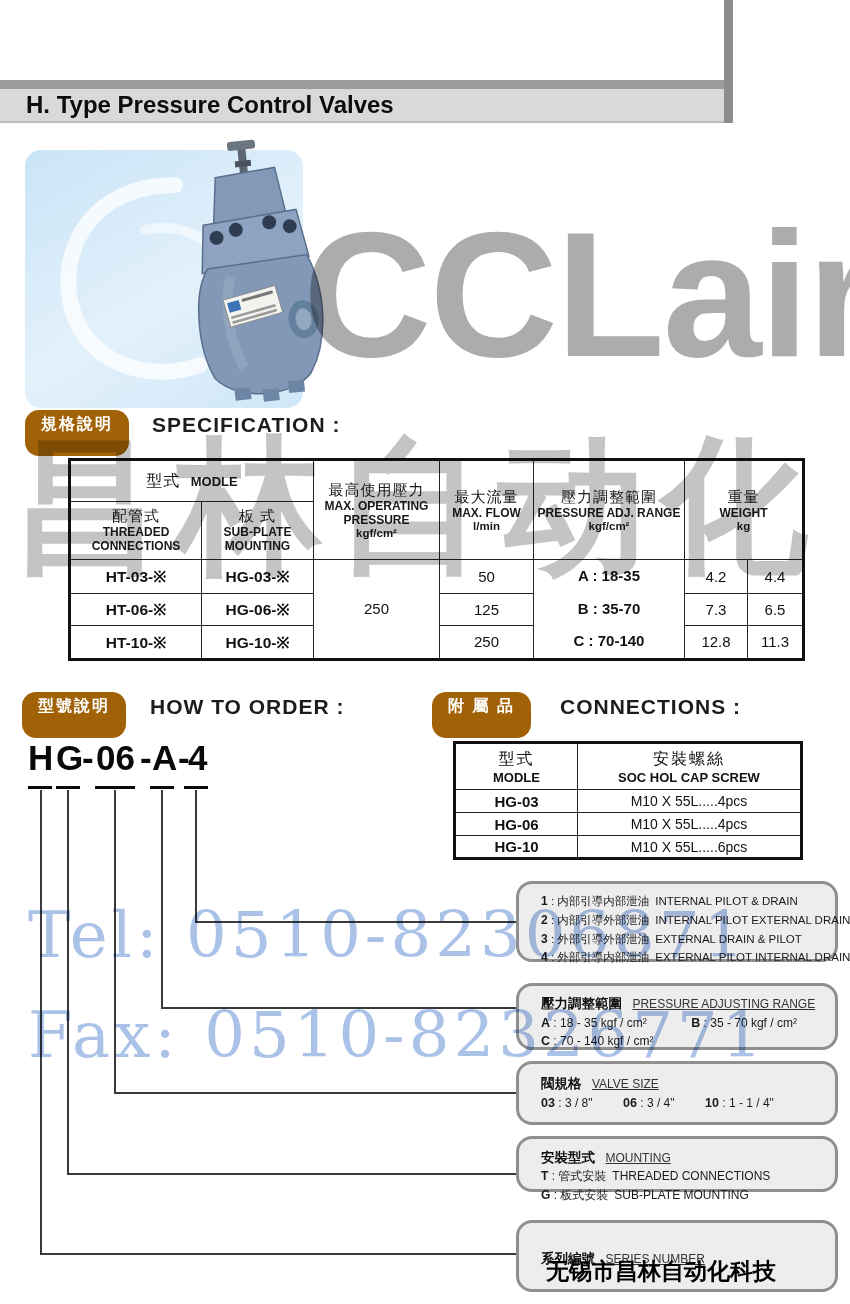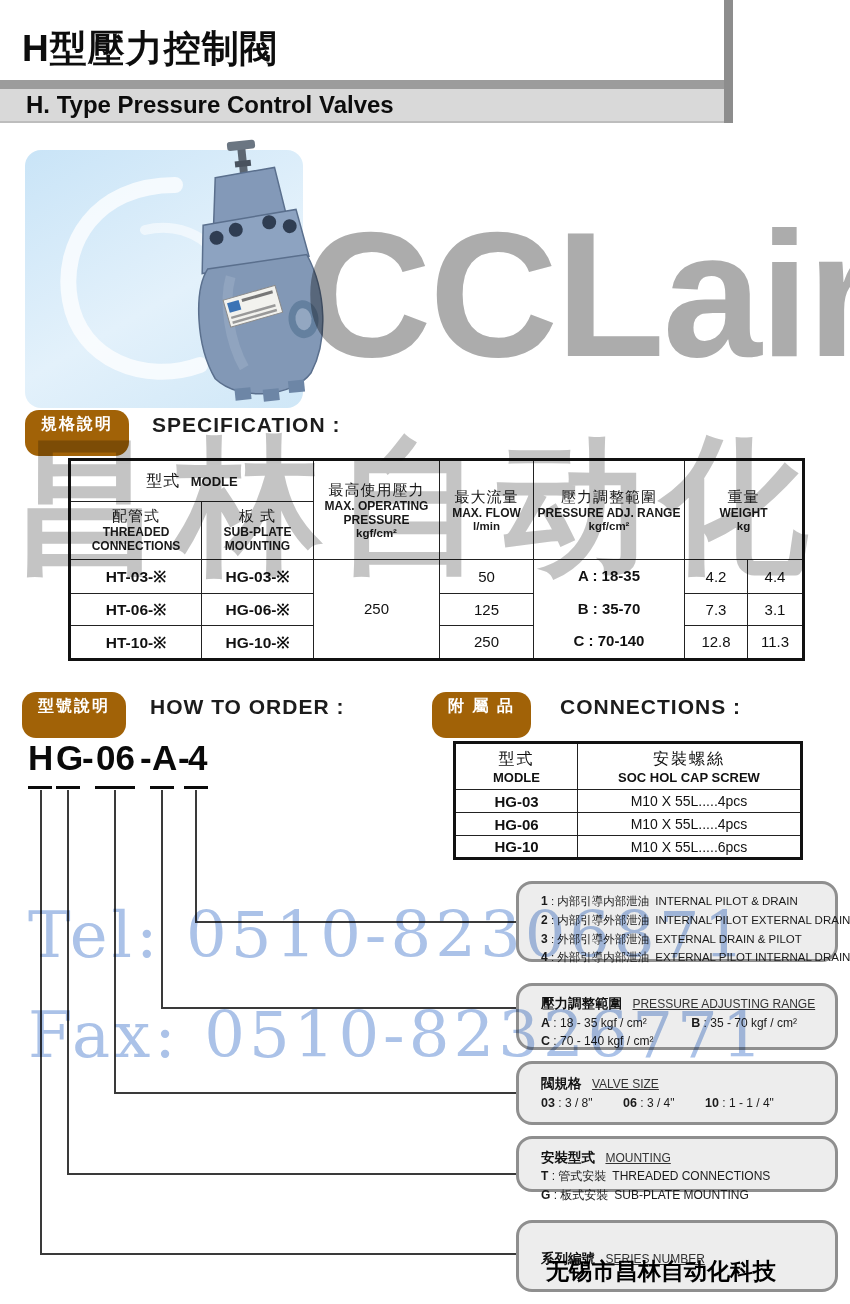--- a/index.html
+++ b/index.html
@@ -59,21 +59,20 @@
   .wm-brand{left:303px;top:192px;font-size:178px;font-weight:bold;color:#a3a3a3;opacity:.9;letter-spacing:-2px;}
   .wm-cn{left:12px;top:408px;font-size:148px;font-weight:bold;color:#8a8a8a;opacity:.5;letter-spacing:14px;}
   .wm-tel{left:28px;top:898px;font-family:"DejaVu Serif",serif;font-size:64px;color:#9cb8e4;opacity:.85;letter-spacing:4px;}
   .wm-fax{left:28px;top:998px;font-family:"DejaVu Serif",serif;font-size:64px;color:#9cb8e4;opacity:.85;letter-spacing:4px;}
 </style>
 </head>
 <body>
 
 <div id="page">
 
-  <div class="title">H型壓力控制閥</div>
   <div class="strip"></div>
   <div class="subbar">
     <span>H. Type Pressure Control Valves</span>
   </div>
   <div class="vline-right"></div>
 
   <div class="photo-panel">
     <svg width="278" height="258" viewBox="0 0 278 258">
       <path d="M150 35 C 70 35 35 95 45 150 C 55 210 120 235 175 215" fill="none" stroke="#ffffff" stroke-width="16" stroke-linecap="round" opacity="0.75"></path>
       <path d="M120 80 C 160 70 200 95 205 135" fill="none" stroke="#ffffff" stroke-width="10" stroke-linecap="round" opacity="0.55"></path>
@@ -178,21 +177,21 @@
         <div>C : 70-140</div>
       </td>
       <td class="cell-num">4.2</td>
       <td class="cell-num">4.4</td>
     </tr>
     <tr style="height:32px">
       <td class="cell-model">HT-06-※</td>
       <td class="cell-model">HG-06-※</td>
       <td class="cell-num">125</td>
       <td class="cell-num">7.3</td>
-      <td class="cell-num">3.1</td>
+      <td class="cell-num">6.5</td>
     </tr>
     <tr style="height:33px">
       <td class="cell-model">HT-10-※</td>
       <td class="cell-model">HG-10-※</td>
       <td class="cell-num">250</td>
       <td class="cell-num">12.8</td>
       <td class="cell-num">11.3</td>
     </tr>
   </tbody>
     </table>

